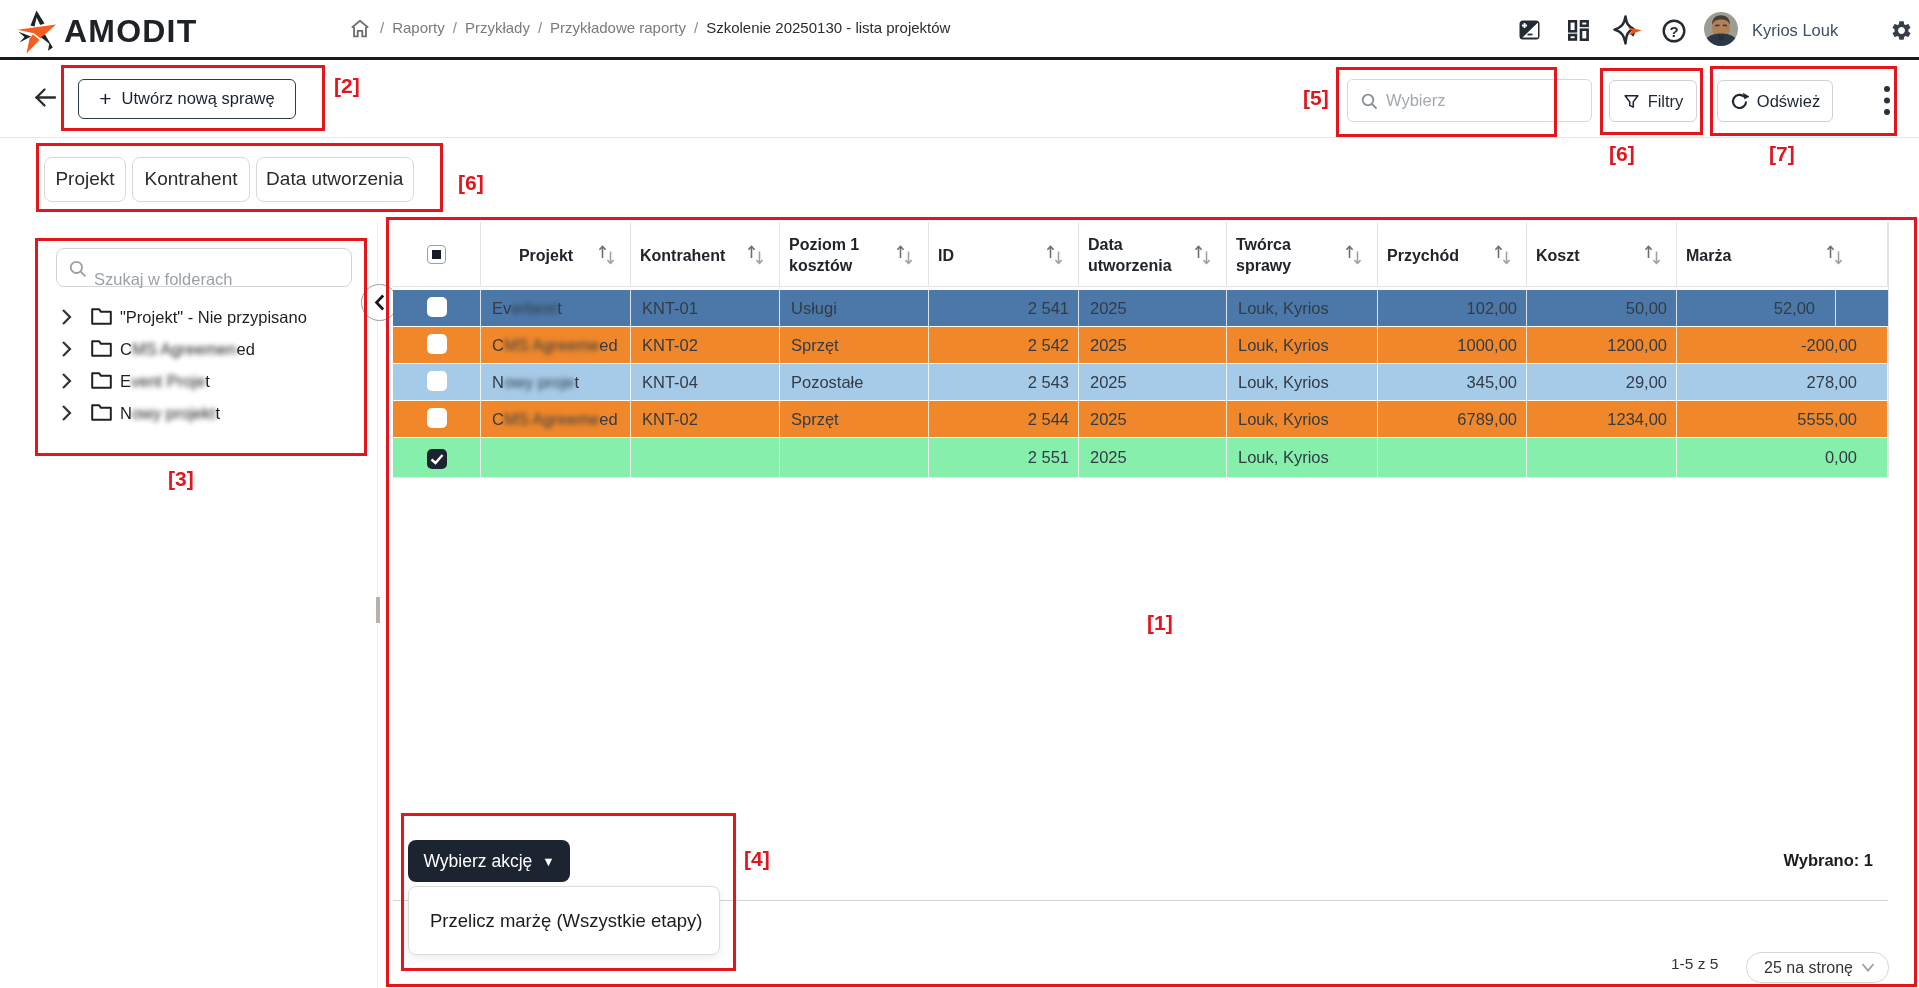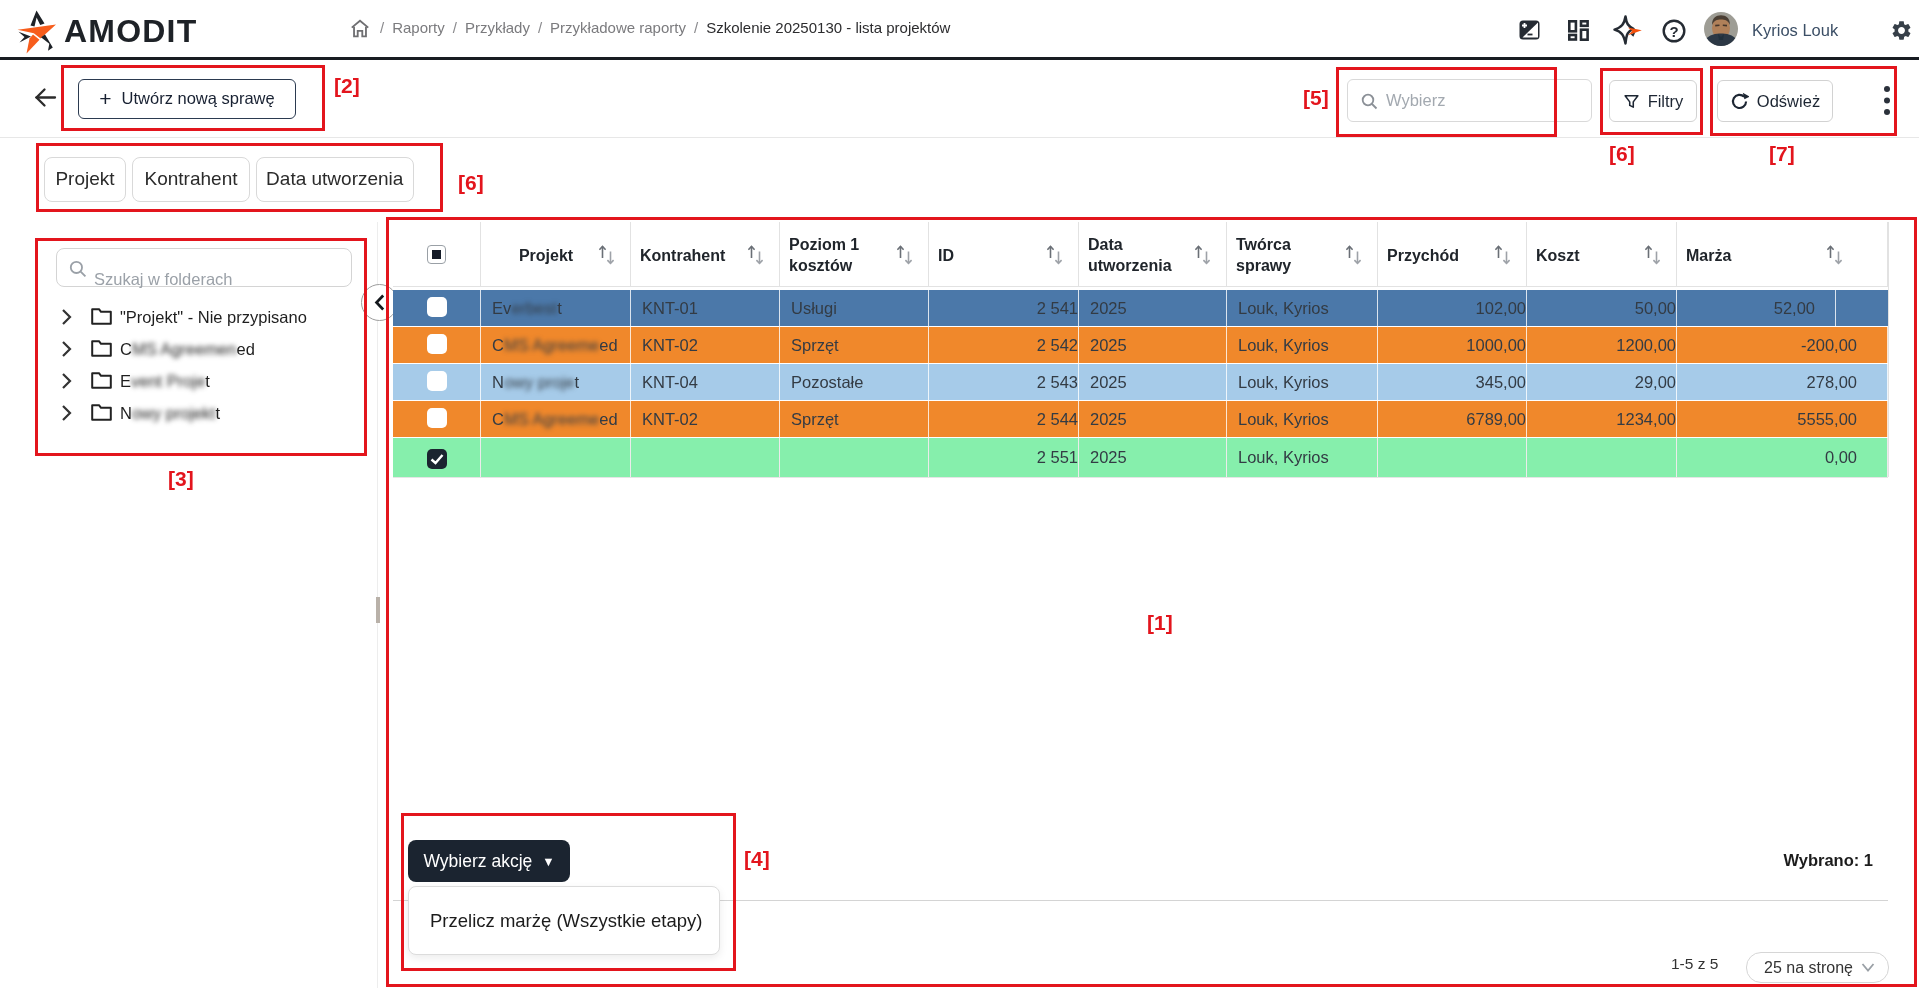--- a/index.html
+++ b/index.html
@@ -40,21 +40,21 @@
 
 #thead { position:absolute; left:393px; top:222px; width:1495px; height:65px; background:#fff; border-bottom:1px solid #e2e2e2; }
 .th { position:absolute; top:0; height:65px; border-right:1px solid #e2e2e2; font-weight:bold; font-size:16px; color:#20252b; }
 .th .lbl { position:absolute; left:9px; top:50%; transform:translateY(-50%); line-height:21px; }
 .sorticon { position:absolute; right:14px; top:50%; transform:translateY(-50%); }
 .row { position:absolute; left:393px; width:1495px; height:36px; }
 .row.r5 { height:39px; }
 .row.r5 .cell { height:39px; line-height:39px; }
 .row.r5 .cbx { top:11px; }
 .cell { position:absolute; top:0; height:36px; line-height:36px; font-size:16.5px; color:#333b44; border-right:1.5px solid rgba(255,255,255,0.8); padding-left:11px; white-space:nowrap; overflow:hidden; }
-.cell.r { text-align:right; padding-left:0; }
+.cell.r { text-align:right; padding-right:9px; padding-left:0; }
 .cbx { position:absolute; left:34px; top:7.5px; width:20px; height:20px; border-radius:5px; background:#fff; }
 #rowline { position:absolute; left:393px; top:476.8px; width:1495px; height:1px; background:#e5e5e5; }
 #tright { position:absolute; left:1888px; top:222px; width:1px; height:255px; background:#e2e2e2; }
 
 #btn-action { position:absolute; left:408px; top:840px; width:162px; height:42px; background:#1b2430; border-radius:8px; color:#fff; font-size:17.5px; text-align:center; line-height:42px; }
 #dropdown { position:absolute; left:408px; top:886px; width:312px; height:69px; background:#fff; border:1px solid #dcdcdc; border-radius:8px; box-shadow:0 3px 8px rgba(0,0,0,0.08); }
 #dropdown .it { position:absolute; left:21px; top:22.5px; font-size:18.5px; color:#1c1c1c; white-space:nowrap; }
 #wybrano { position:absolute; left:1673px; top:850.5px; width:200px; text-align:right; font-weight:bold; font-size:16.5px; color:#1c1c1c; }
 #footline { position:absolute; left:393px; top:900px; width:1495px; height:1px; background:#d4d4d4; }
 #pageinfo { position:absolute; left:1671px; top:954.5px; font-size:15.5px; color:#333; }

